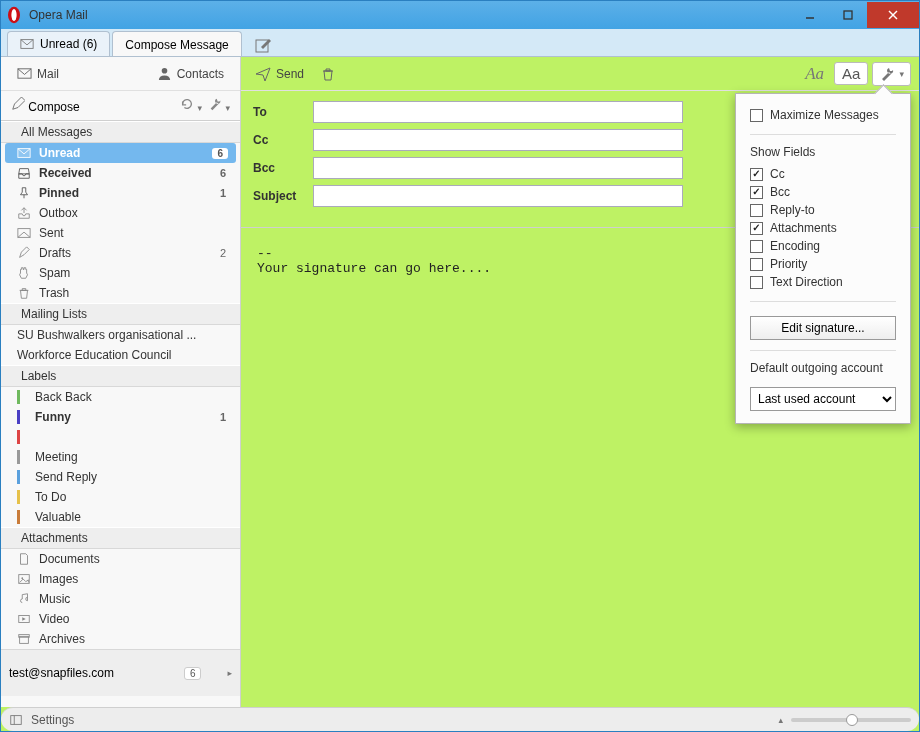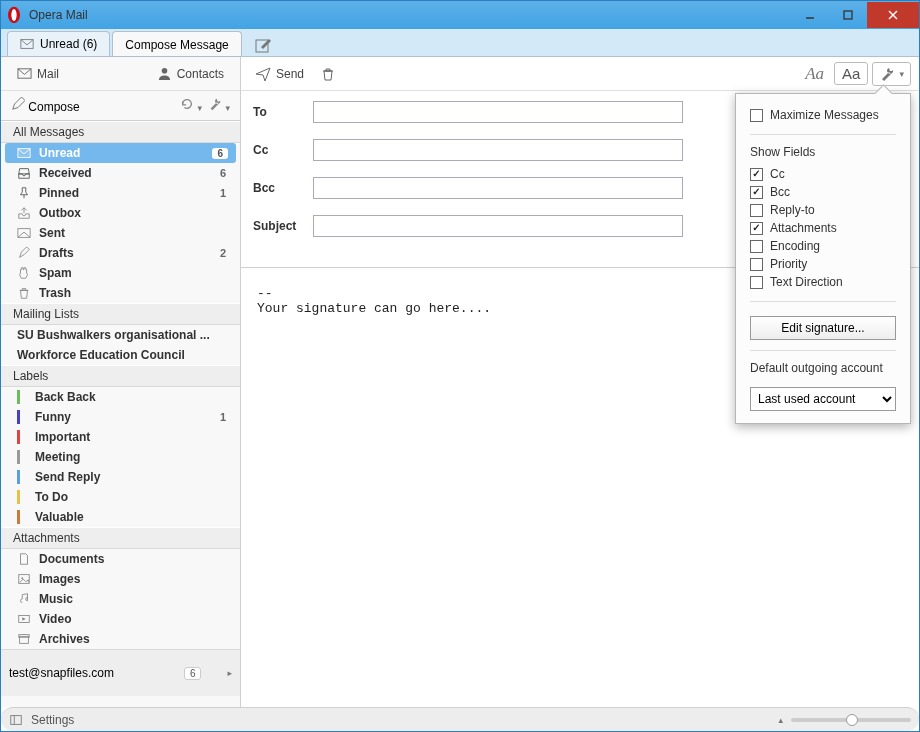--- a/index.html
+++ b/index.html
@@ -11,51 +11,51 @@
 .winbtn { width: 38px; height: 26px; display: flex; align-items: center; justify-content: center; color: #333; cursor: pointer; }
 .winbtn.close { background: #c0392b; color: #fff; width: 52px; }
 .winbtn svg { width: 10px; height: 10px; }
 .tabs-row { height: 28px; background: #d4e9f7; display: flex; align-items: flex-end; padding-left: 6px; border-bottom: 1px solid #b0c0d0; }
 .tab { height: 25px; padding: 0 12px; display: flex; align-items: center; gap: 6px; border: 1px solid #b0c0d0; border-bottom: none; border-radius: 4px 4px 0 0; background: #eaf2f9; margin-right: 2px; cursor: pointer; }
 .tab.active { background: #f8f8f8; flex-direction: column; }
 .tab .close-x { color: #888; font-size: 11px; margin-left: 6px; }
 .tab svg { width: 14px; height: 14px; }
 .newtab-btn { width: 26px; height: 22px; display: flex; align-items: center; justify-content: center; margin-left: 6px; cursor: pointer; }
 .newtab-btn svg { width: 16px; height: 16px; }
-.content { flex: 1; background: #ffffff; display: flex; flex-direction: column; }
+.content { flex: 1; background: #bef264; display: flex; flex-direction: column; }
 .main-row { flex: 1; display: flex; min-height: 0; }
 .sidebar { width: 240px; border-right: 1px solid #cfcfcf; display: flex; flex-direction: column; background: #f8f8f8; overflow: hidden; }
 .sidebar-top { height: 34px; display: flex; align-items: center; padding: 0 10px; gap: 6px; border-bottom: 1px solid #e0e0e0; }
 .sidebar-top .tbtn { display: flex; align-items: center; gap: 5px; padding: 4px 6px; cursor: pointer; color: #444; }
 .sidebar-top svg { width: 15px; height: 15px; }
 .sidebar-top .spacer { flex: 1; }
 .sidebar-compose { height: 30px; display: flex; align-items: center; padding: 0 10px; gap: 6px; border-bottom: 1px solid #cfcfcf; }
 .sidebar-compose svg { width: 14px; height: 14px; }
 .sidebar-compose .spacer { flex: 1; }
-.sidebar-section-header { background: #eeeeee; border-bottom: 1px solid #d8d8d8; border-top: 1px solid #fff; padding: 3px 12px; font-size: 12px; color: #333; }
-.folder-list .item { display: flex; align-items: center; padding: 2px 8px 2px 16px; gap: 8px; cursor: pointer; color: #333; height: 20px; font-weight: bold; }
+.sidebar-section-header { background: #eeeeee; border-bottom: 1px solid #d8d8d8; border-top: 1px solid #fff; padding: 3px 20px; font-size: 12px; color: #333; }
+.folder-list .item { display: flex; align-items: center; padding: 2px 8px 2px 16px; gap: 8px; cursor: pointer; color: #333; height: 20px; }
 .folder-list .item svg { width: 14px; height: 14px; flex-shrink: 0; }
 .folder-list .item .label { flex: 1; white-space: nowrap; overflow: hidden; text-overflow: ellipsis; }
 .folder-list .item .count { color: #666; font-size: 11px; padding-right: 6px; }
 .folder-list .item.selected { background: #74b8ee; color: #fff; border-radius: 3px; margin: 0 4px; padding-left: 12px; }
 .folder-list .item.selected .count { background: #fff; color: #555; border-radius: 3px; padding: 0 5px; font-size: 10px; }
 .folder-list .item.bold { font-weight: bold; }
 .label-square { width: 10px; height: 14px; border-left: 3px solid; flex-shrink: 0; }
 .account-row { display: flex; align-items: center; padding: 16px 8px; background: #eeeeee; border-top: 1px solid #d8d8d8; cursor: pointer; gap: 20px; }
 .account-row .count-badge { background: #fff; border: 1px solid #ccc; border-radius: 3px; padding: 0 5px; font-size: 10px; color: #555; margin-left: auto; margin-right: 6px; }
 .main-pane { flex: 1; display: flex; flex-direction: column; position: relative; }
 .compose-toolbar { height: 34px; display: flex; align-items: center; gap: 4px; padding: 0 8px; border-bottom: 1px solid #e0e0e0; }
 .compose-toolbar .tbtn { display: flex; align-items: center; gap: 5px; padding: 4px 6px; cursor: pointer; color: #444; }
 .compose-toolbar svg { width: 16px; height: 16px; }
 .compose-toolbar .spacer { flex: 1; }
 .compose-toolbar .aa1 { font-family: Georgia, serif; font-style: italic; font-size: 17px; color: #777; padding: 2px 6px; cursor: pointer; }
 .compose-toolbar .aa2 { font-size: 15px; border: 1px solid #bbb; border-radius: 3px; padding: 2px 7px; color: #555; cursor: pointer; background: #fff; }
 .compose-toolbar .wrench-dd { border: 1px solid #bbb; border-radius: 3px; padding: 3px 6px; display: flex; align-items: center; gap: 4px; cursor: pointer; background: #fff; }
 .compose-fields { padding: 10px 12px 14px; border-bottom: 1px solid #cfcfcf; }
-.field-row { display: flex; align-items: center; margin-bottom: 16px; gap: 10px; }
+.field-row { display: flex; align-items: center; margin-bottom: 6px; gap: 10px; }
 .field-row .flabel { width: 50px; font-weight: bold; color: #333; }
 .field-row input { flex: 0 0 370px; border: 1px solid #aab; padding: 3px 4px; height: 22px; background: #fff; }
 .compose-body { flex: 1; padding: 18px 16px; font-family: "Courier New", monospace; font-size: 13px; color: #222; white-space: pre; }
 .statusbar { height: 24px; background: #ededed; border-top: 1px solid #cfcfcf; display: flex; align-items: center; padding: 0 8px; gap: 8px; color: #555; border-radius: 12px; }
 .statusbar svg { width: 14px; height: 14px; }
 .statusbar .spacer { flex: 1; }
 .statusbar .slider { width: 120px; height: 4px; background: #ccc; border-radius: 2px; position: relative; }
 .statusbar .slider .thumb { position: absolute; width: 12px; height: 12px; background: #fff; border: 1px solid #999; border-radius: 50%; top: -4px; left: 55px; }
 .dropdown-panel { position: absolute; top: 36px; right: 8px; width: 176px; background: #fcfcfc; border: 1px solid #b5b5b5; box-shadow: 0 3px 10px rgba(0,0,0,0.3); padding: 12px 14px; z-index: 100; }
 .dropdown-panel::before { content: ""; position: absolute; top: -7px; right: 20px; width: 12px; height: 12px; background: #fcfcfc; border-left: 1px solid #b5b5b5; border-top: 1px solid #b5b5b5; transform: rotate(45deg); }
@@ -240,21 +240,20 @@
               <span class="label-square" style="border-color:#6fb95e"></span>
               <span class="label">Back Back</span>
             </div>
           <div class="item bold">
               <span class="label-square" style="border-color:#4a3fc4"></span>
               <span class="label">Funny</span>
               <span class="count">1</span>
             </div>
           <div class="item">
               <span class="label-square" style="border-color:#d44"></span>
-              <span class="label">Important</span>
             </div>
           <div class="item">
               <span class="label-square" style="border-color:#999"></span>
               <span class="label">Meeting</span>
             </div>
           <div class="item">
               <span class="label-square" style="border-color:#5aa0dd"></span>
               <span class="label">Send Reply</span>
             </div>
           <div class="item">

